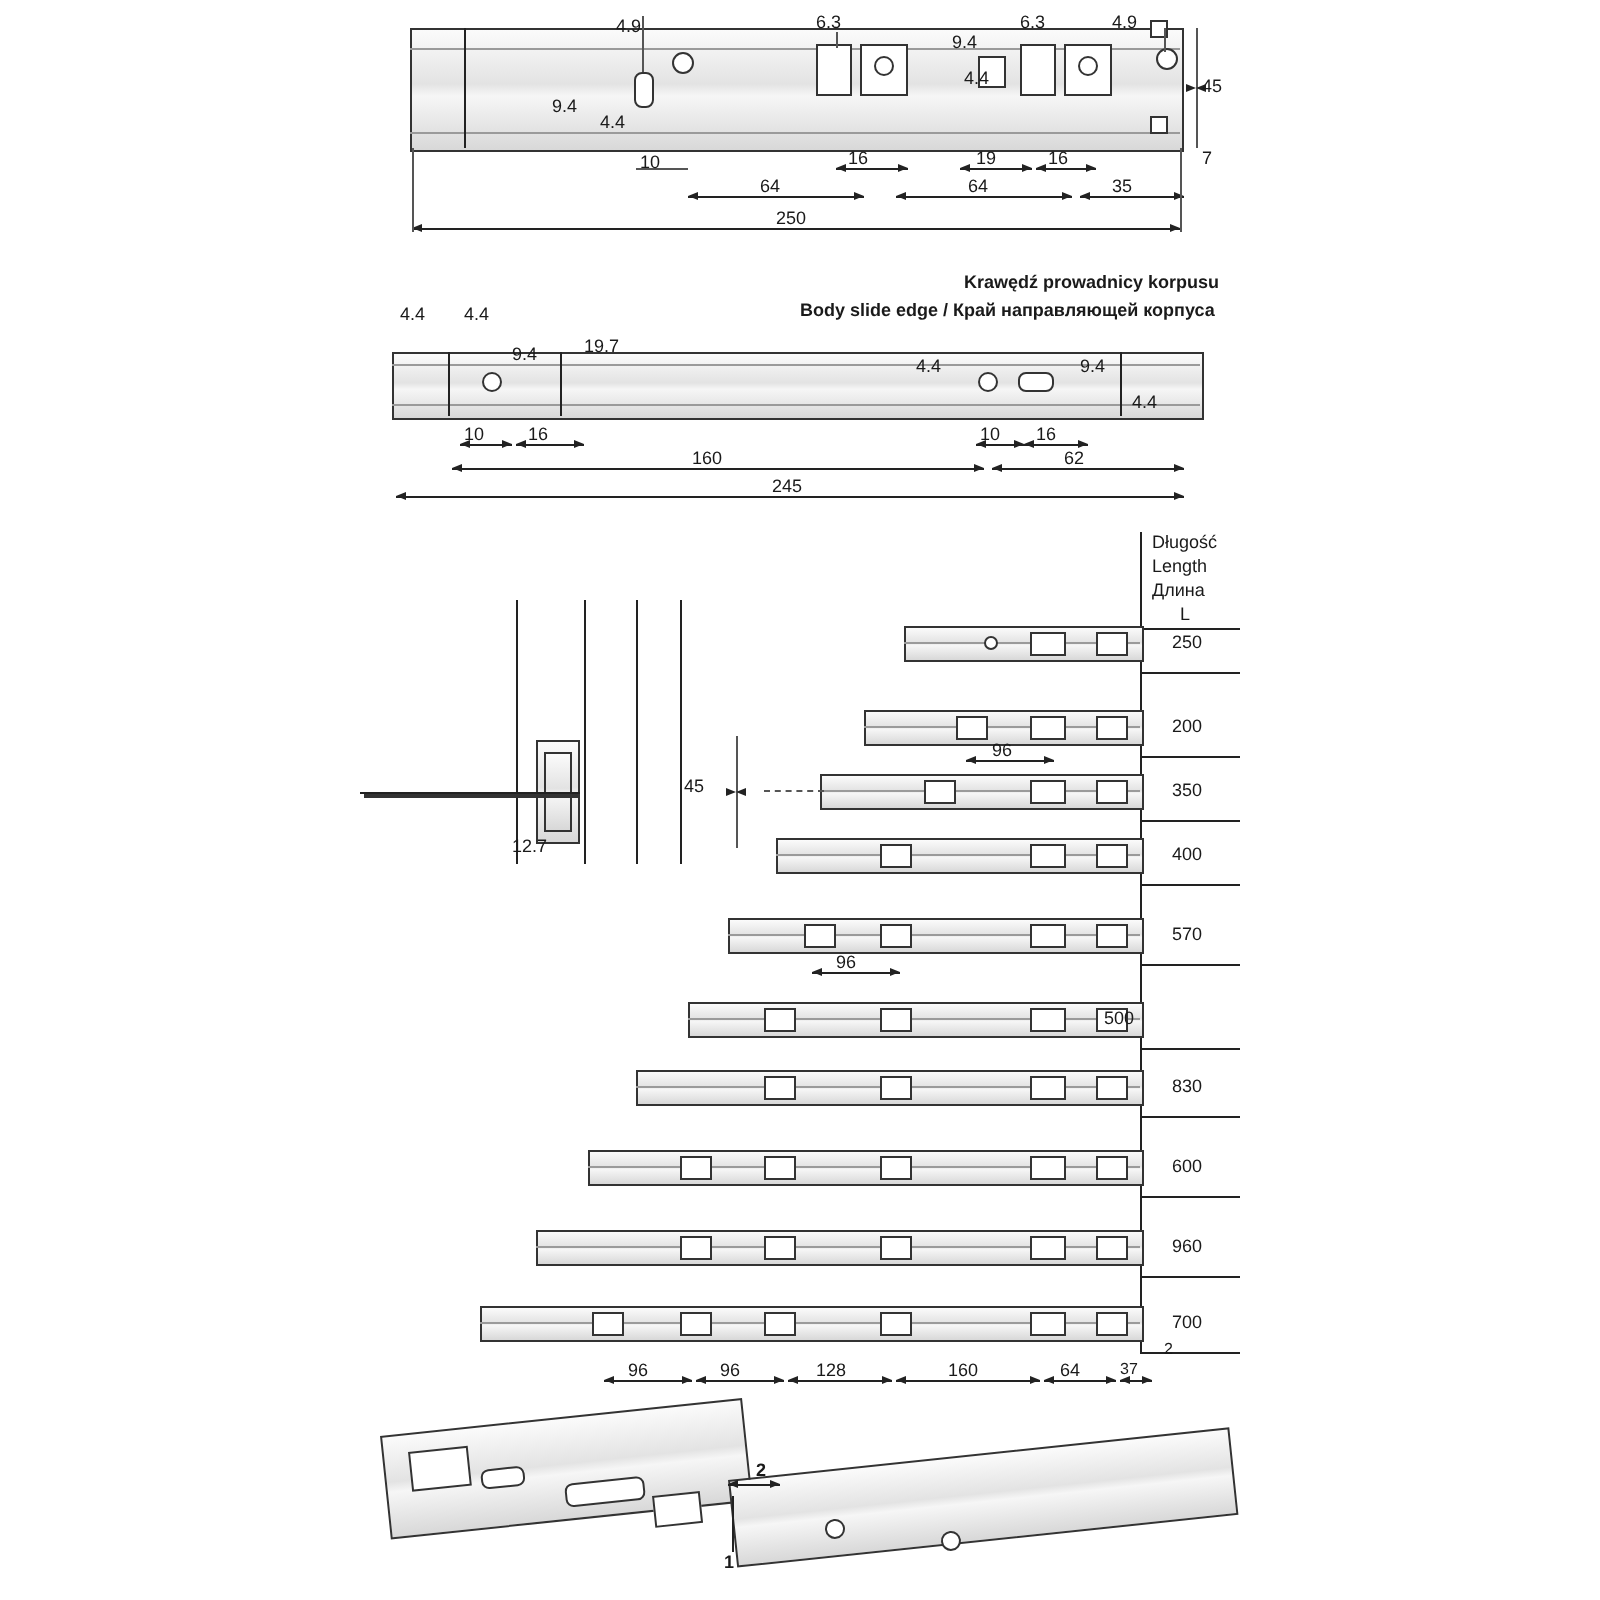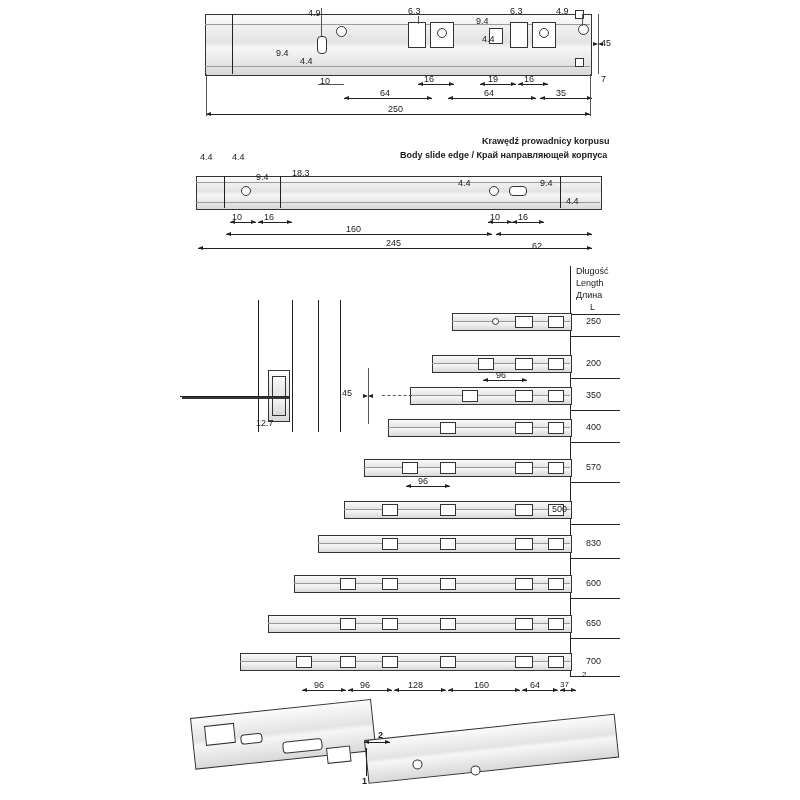--- a/index.html
+++ b/index.html
@@ -103,38 +103,38 @@
     <div class="ln v" style="left:280px;top:176px;height:32px;"></div>
     <div class="ln v" style="left:560px;top:176px;height:32px;"></div>
 
     <div class="hole" style="left:241px;top:186px;width:8px;height:8px;"></div>
     <div class="hole" style="left:489px;top:186px;width:8px;height:8px;"></div>
     <div class="slot" style="left:509px;top:186px;width:16px;height:8px;"></div>
 
     <div class="t" style="left:200px;top:152px;">4.4</div>
     <div class="t" style="left:232px;top:152px;">4.4</div>
     <div class="t" style="left:256px;top:172px;">9.4</div>
-    <div class="t" style="left:292px;top:168px;">18.3</div>
+    <div class="t" style="left:292px;top:168px;">19.7</div>
     <div class="t" style="left:458px;top:178px;">4.4</div>
     <div class="t" style="left:540px;top:178px;">9.4</div>
     <div class="t" style="left:566px;top:196px;">4.4</div>
 
     <div class="arrowdim" style="left:230px;top:222px;width:26px;"></div>
     <div class="t" style="left:232px;top:212px;">10</div>
     <div class="arrowdim" style="left:258px;top:222px;width:34px;"></div>
     <div class="t" style="left:264px;top:212px;">16</div>
     <div class="arrowdim" style="left:488px;top:222px;width:24px;"></div>
     <div class="t" style="left:490px;top:212px;">10</div>
     <div class="arrowdim" style="left:512px;top:222px;width:32px;"></div>
     <div class="t" style="left:518px;top:212px;">16</div>
 
     <div class="arrowdim" style="left:226px;top:234px;width:266px;"></div>
     <div class="t" style="left:346px;top:224px;">160</div>
     <div class="arrowdim" style="left:496px;top:234px;width:96px;"></div>
-    <div class="t" style="left:532px;top:224px;margin-top:17px;">62</div>
+    <div class="t" style="left:532px;top:224px;">62</div>
 
     <div class="arrowdim" style="left:198px;top:248px;width:394px;"></div>
     <div class="t" style="left:386px;top:238px;">245</div>
   </div>
 
   <div>
     <div class="t" style="left:576px;top:266px;">Długość</div>
     <div class="t" style="left:576px;top:278px;">Length</div>
     <div class="t" style="left:576px;top:290px;">Длина</div>
     <div class="t" style="left:590px;top:302px;">L</div>
@@ -250,21 +250,21 @@
     </div>
 
     <div class="lenrow">
       <div class="rail" style="left:268px;top:615px;width:302px;height:16px;"></div>
       <div class="railline" style="left:268px;top:623px;width:302px;"></div>
       <div class="bracket" style="left:340px;top:618px;width:14px;height:10px;"></div>
       <div class="bracket" style="left:382px;top:618px;width:14px;height:10px;"></div>
       <div class="bracket" style="left:440px;top:618px;width:14px;height:10px;"></div>
       <div class="bracket" style="left:515px;top:618px;width:16px;height:10px;"></div>
       <div class="bracket" style="left:548px;top:618px;width:14px;height:10px;"></div>
-      <div class="t lenlabel" style="left:586px;top:618px;">650</div>
+      <div class="t lenlabel" style="left:586px;top:618px;">960</div>
       <div class="ln h" style="left:570px;top:638px;width:50px;"></div>
     </div>
 
     <div class="lenrow">
       <div class="rail" style="left:240px;top:653px;width:330px;height:16px;"></div>
       <div class="railline" style="left:240px;top:661px;width:330px;"></div>
       <div class="bracket" style="left:296px;top:656px;width:14px;height:10px;"></div>
       <div class="bracket" style="left:340px;top:656px;width:14px;height:10px;"></div>
       <div class="bracket" style="left:382px;top:656px;width:14px;height:10px;"></div>
       <div class="bracket" style="left:440px;top:656px;width:14px;height:10px;"></div>

